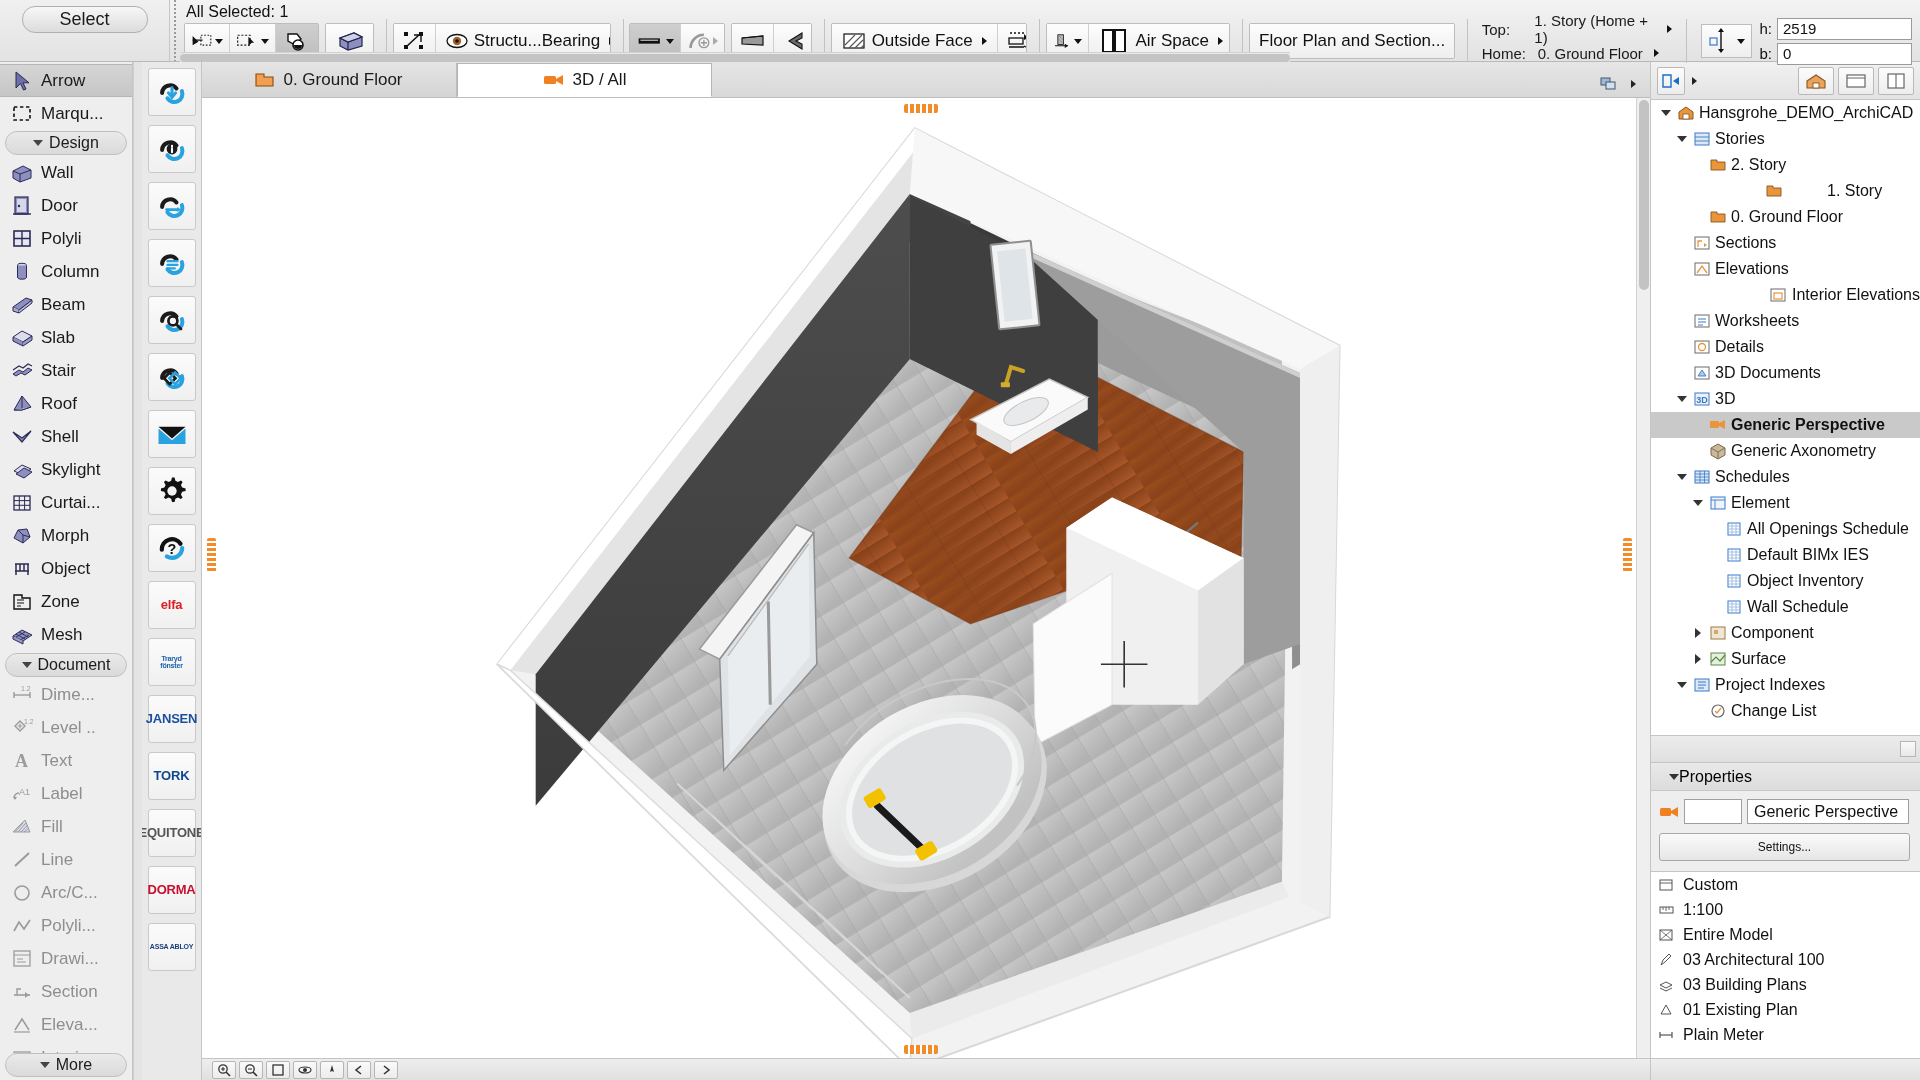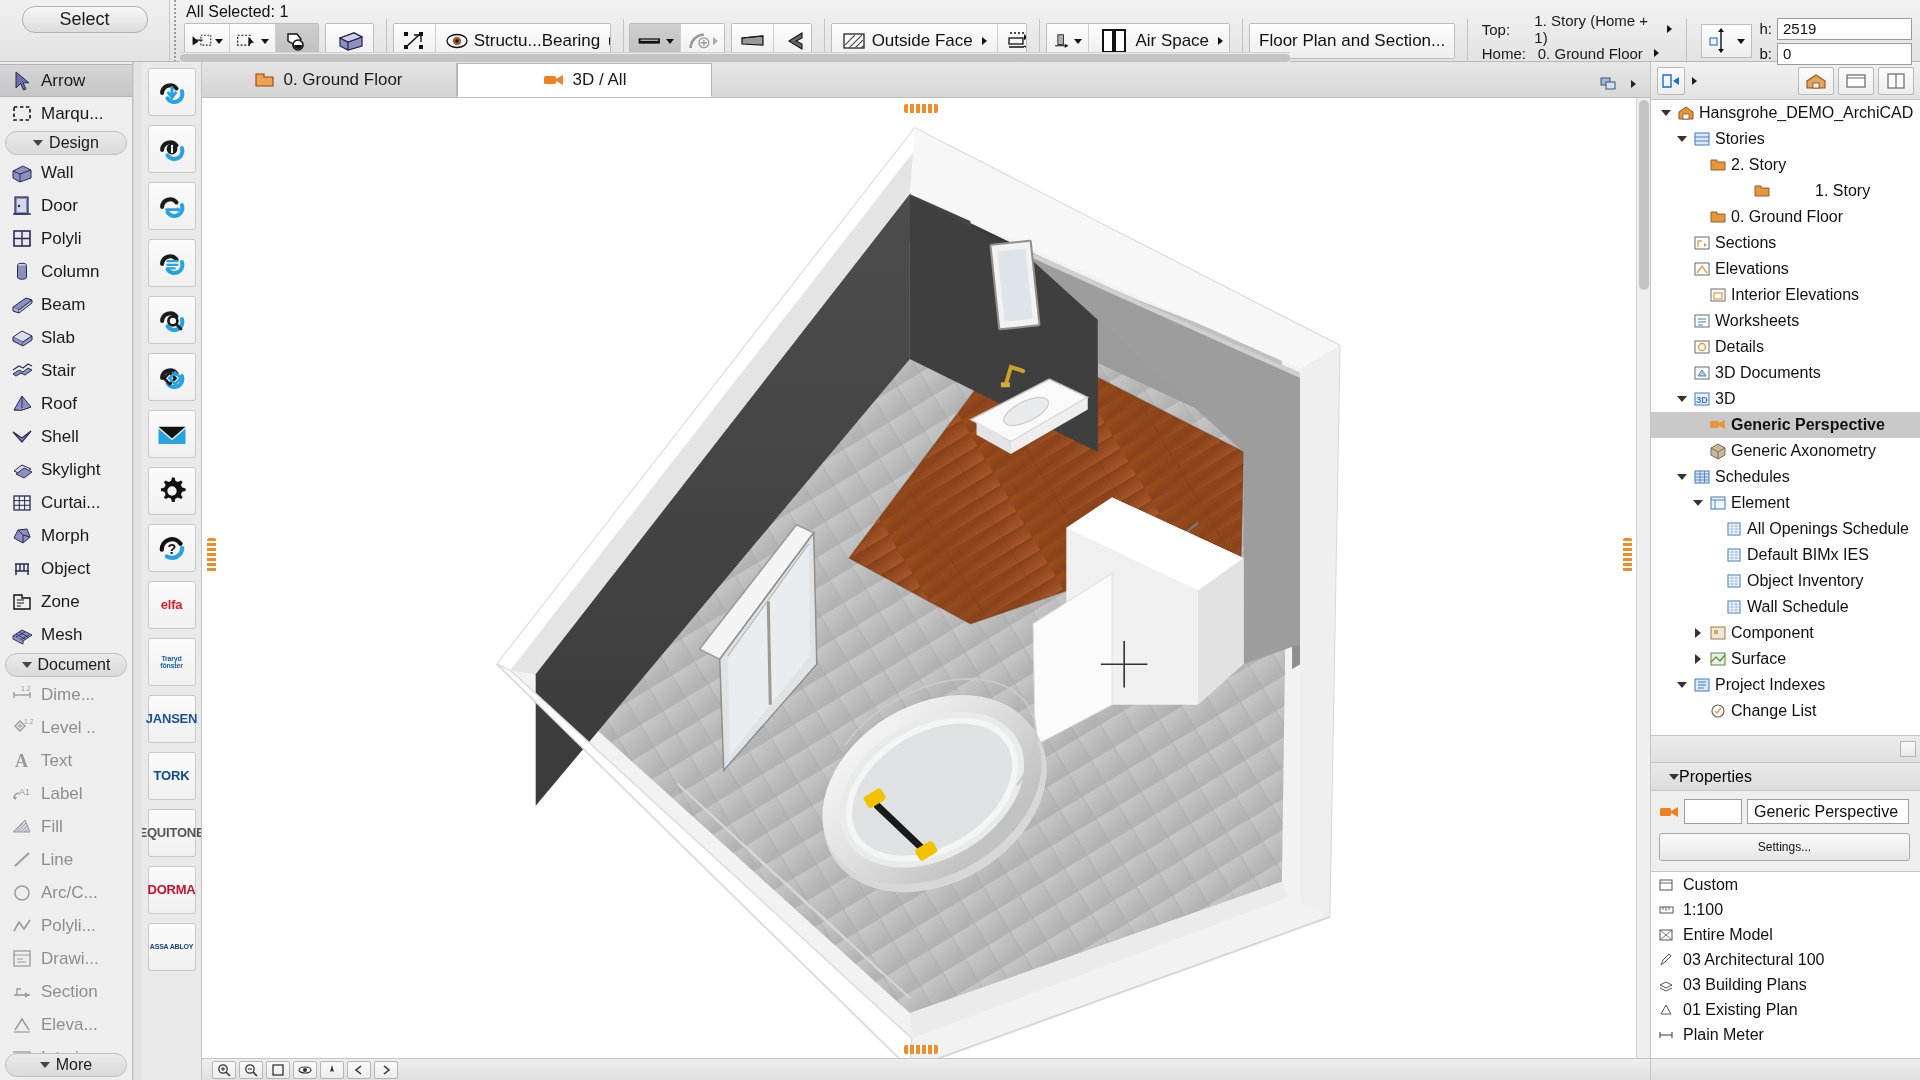--- a/index.html
+++ b/index.html
@@ -1025,21 +1025,21 @@
           </div>
           <div class="tnode" style="padding-left: 40px;">
             <span class="twist"></span>
             <span class="tico">
               <svg width="18" height="18" viewBox="0 0 18 18">
                 <path d="M2 4 L8 4 L8 6 L16 6 L16 14 L2 14 Z" fill="#e8953c" stroke="#8a5520" stroke-width="0.9"></path>
               </svg>
             </span>
             <span>2. Story</span>
           </div>
-          <div class="tnode" style="padding-left: 44px; gap: 44px;">
+          <div class="tnode" style="padding-left: 56px; gap: 44px;">
             <span class="twist"></span>
             <span class="tico">
               <svg width="18" height="18" viewBox="0 0 18 18">
                 <path d="M2 4 L8 4 L8 6 L16 6 L16 14 L2 14 Z" fill="#e8953c" stroke="#8a5520" stroke-width="0.9"></path>
               </svg>
             </span>
             <span>1. Story</span>
           </div>
           <div class="tnode" style="padding-left: 40px;">
             <span class="twist"></span>
@@ -1064,21 +1064,21 @@
           <div class="tnode" style="padding-left: 24px;">
             <span class="twist"></span>
             <span class="tico">
               <svg width="18" height="18" viewBox="0 0 18 18">
                 <rect x="2" y="3" width="14" height="12" fill="#fff" stroke="#6a6a6a" stroke-width="1"></rect>
                 <path d="M4 13 L9 6 L14 13" fill="none" stroke="#e8953c" stroke-width="1.3"></path>
               </svg>
             </span>
             <span>Elevations</span>
           </div>
-          <div class="tnode" style="padding-left: 40px;">
+          <div class="tnode" style="padding-left: 12px; justify-content: flex-end;">
             <span class="twist"></span>
             <span class="tico">
               <svg width="18" height="18" viewBox="0 0 18 18">
                 <rect x="2" y="3" width="14" height="12" fill="#fff" stroke="#6a6a6a" stroke-width="1"></rect>
                 <rect x="5" y="7" width="8" height="6" fill="none" stroke="#e8953c" stroke-width="1.2"></rect>
               </svg>
             </span>
             <span>Interior Elevations</span>
           </div>
           <div class="tnode" style="padding-left: 24px;">

